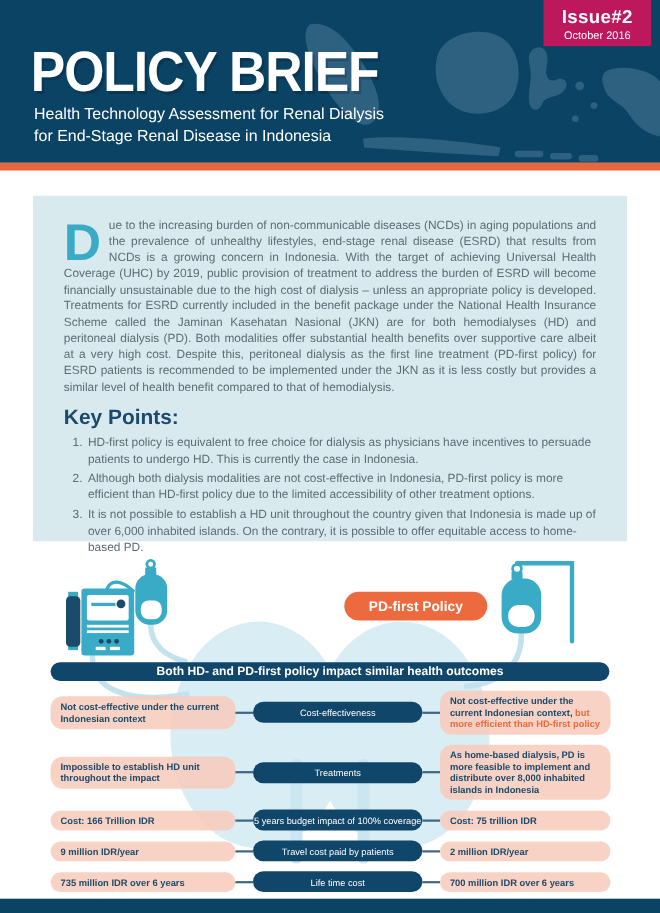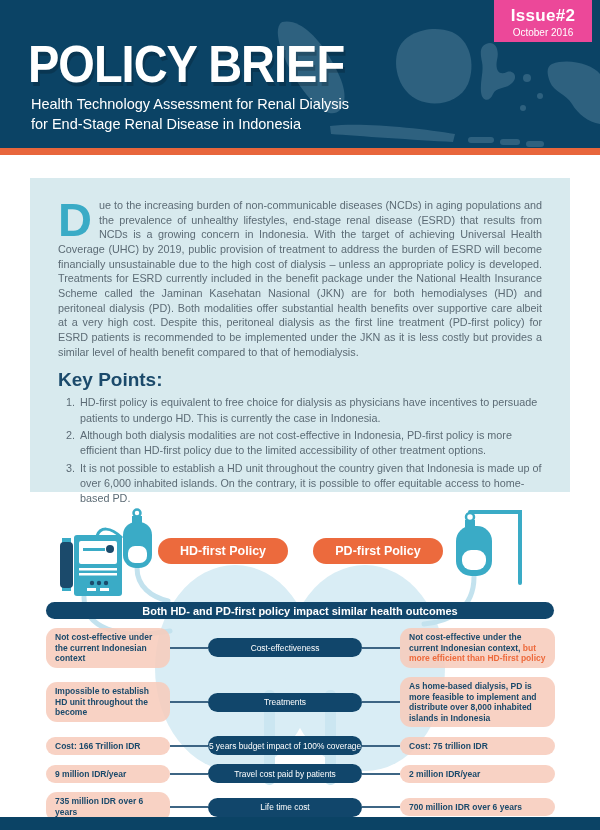--- a/index.html
+++ b/index.html
@@ -6,21 +6,21 @@
   .page {
     position:relative; width:600px; height:830px; overflow:hidden;
     background:#ffffff; font-family:"Liberation Sans", sans-serif;
   }
 
   
   .header { position:absolute; left:0; top:0; width:600px; height:148px; background:#0b4365; overflow:hidden; }
   .map-svg { position:absolute; left:0; top:0; }
   .issue-badge {
     position:absolute; left:494px; top:0; width:98px; height:42px;
-    background:#ec4899; color:#fff; text-align:center; padding-top:6px; box-sizing:border-box;
+    background:#be185d; color:#fff; text-align:center; padding-top:6px; box-sizing:border-box;
   }
   .issue-label { font-size:17px; font-weight:bold; letter-spacing:.3px; }
   .issue-date  { font-size:10px; margin-top:1px; }
   .brief-title {
     position:absolute; left:28px; top:34px; color:#ffffff; font-size:47px; font-weight:bold;
     letter-spacing:-1px; transform:scaleY(1.1); transform-origin:left top;
     text-shadow:2px 3px 0 rgba(0,0,0,.18); white-space:nowrap;
   }
   .subtitle { position:absolute; left:31px; top:94px; color:#ffffff; font-size:14.5px; line-height:1.38; }
   .orange-stripe { position:absolute; left:0; top:148px; width:600px; height:7px; background:#e8663c; }
@@ -44,21 +44,21 @@
   }
   .pill-hd { left:158px; }
   .pill-pd { left:313px; }
   .banner {
     position:absolute; left:46px; top:602px; width:508px; height:17px; background:#11466b; border-radius:9px;
     color:#fff; font-size:11px; font-weight:bold; display:flex; align-items:center; justify-content:center;
   }
   .rows { position:absolute; left:46px; top:628px; width:509px; display:flex; flex-direction:column; gap:9px; }
   .row { display:flex; align-items:center; }
   .cell-left, .cell-right {
-    width:124px; box-sizing:border-box; padding:4px 9px;
+    width:168px; box-sizing:border-box; padding:4px 9px;
     background:rgba(247,203,187,.87); border-radius:11px;
     font-size:8.5px; font-weight:bold; color:#1b4a6b; line-height:1.25;
   }
   .cell-right { width:155px; }
   .hl { color:#ed6a3c; }
   .connector { flex:1 1 auto; height:2px; background:#3d6584; }
   .cell-center {
     width:154px; min-height:19px; box-sizing:border-box; padding:2px 3px;
     background:#11466b; border-radius:10px; color:#fff; font-size:8.4px; font-weight:normal;
     display:flex; align-items:center; justify-content:center; text-align:center; white-space:nowrap;
@@ -160,37 +160,36 @@
 
     <g>
       <path d="M520,583 L520,512 L470,512" fill="none" stroke="#3aabc6" stroke-width="4" stroke-linecap="round"></path>
       <circle cx="470" cy="517" r="4" fill="none" stroke="#3aabc6" stroke-width="2.5"></circle>
       <rect x="465" y="520" width="10" height="7" fill="#3aabc6"></rect>
       <rect x="456" y="526" width="36" height="50" rx="15" fill="#3aabc6"></rect>
       <rect x="462" y="550" width="24" height="20" rx="9" fill="#ffffff"></rect>
     </g>
   </svg>
 
-  <div class="policy-pill pill-hd">HD-first Policy</div>
   <div class="policy-pill pill-pd">PD-first Policy</div>
 
   <div class="banner">Both HD- and PD-first policy impact similar health outcomes</div>
 
   <div class="rows">
 
     <div class="row">
       <div class="cell-left"><span>Not cost-effective under the current Indonesian context</span></div>
       <div class="connector"></div>
       <div class="cell-center">Cost-effectiveness</div>
       <div class="connector"></div>
       <div class="cell-right"><span>Not cost-effective under the current Indonesian context,</span><span class="hl"> but more efficient than HD-first policy</span></div>
     </div>
 
     <div class="row">
-      <div class="cell-left"><span>Impossible to establish HD unit throughout the become</span></div>
+      <div class="cell-left"><span>Impossible to establish HD unit throughout the impact</span></div>
       <div class="connector"></div>
       <div class="cell-center">Treatments</div>
       <div class="connector"></div>
       <div class="cell-right"><span>As home-based dialysis, PD is more feasible to implement and distribute over 8,000 inhabited islands in Indonesia</span><span class="hl"></span></div>
     </div>
 
     <div class="row">
       <div class="cell-left"><span>Cost: 166 Trillion IDR</span></div>
       <div class="connector"></div>
       <div class="cell-center">5 years budget impact of 100% coverage</div>

